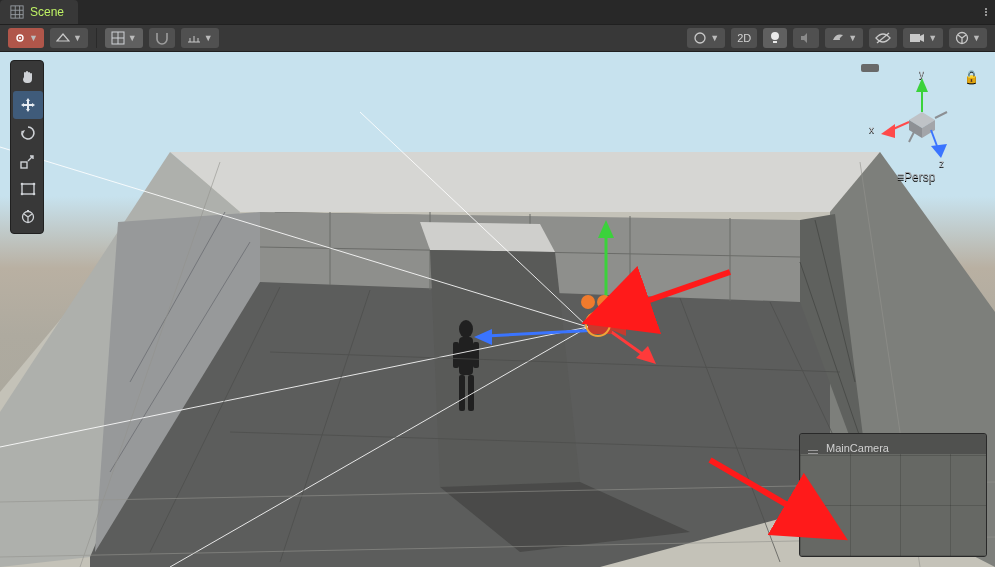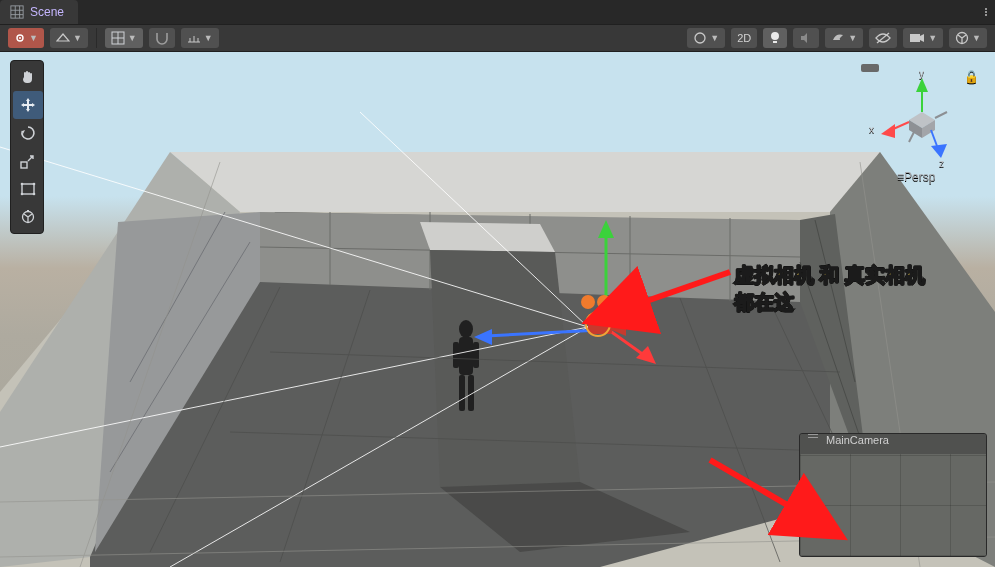--- a/index.html
+++ b/index.html
@@ -21,21 +21,21 @@
     display: flex;
     align-items: stretch;
     position: relative;
   }
   .tab {
     display: flex;
     align-items: center;
     gap: 6px;
     padding: 0 14px 0 10px;
     background: #383838;
-    color: #c4b5fd;
+    color: #bef264;
     border-top-left-radius: 4px;
     border-top-right-radius: 4px;
     font-size: 12px;
   }
   .tab-strip .kebab {
     position: absolute;
     right: 8px;
     top: 0;
     height: 24px;
     display: flex;
@@ -175,21 +175,21 @@
     height: 124px;
     background: #70726e;
     border: 1px solid #292929;
     border-radius: 3px;
     overflow: hidden;
   }
   .cam-preview .title-bar {
     height: 20px;
     background: rgba(55,55,55,.55);
     display: flex;
-    align-items: flex-start;
+    align-items: flex-end;
     padding: 0 8px;
     color: #d0d0d0;
     font-size: 11px;
     gap: 8px;
   }
   .drag-lines {
     display: flex;
     flex-direction: column;
     gap: 2px;
   }
@@ -548,24 +548,20 @@
   </div>
 
   <svg style="position:absolute; left:620px; top:190px; overflow:visible;" width="120" height="80">
     <defs>
       <marker id="ah1" markerWidth="12" markerHeight="12" refX="2" refY="6" orient="auto">
         <path d="M0,0 L12,6 L0,12 Z" fill="#ff1a1a"></path>
       </marker>
     </defs>
     <line x1="110" y1="30" x2="18" y2="62" stroke="#ff1a1a" stroke-width="6" marker-end="url(#ah1)"></line>
   </svg>
-  <div class="annot" style="left:734px; top:210px;">
-    <span>虚拟相机 和 真实相机</span><br>
-    <span>都在这</span>
-  </div>
 
   <svg style="position:absolute; left:700px; top:400px; overflow:visible;" width="130" height="80">
     <defs>
       <marker id="ah2" markerWidth="12" markerHeight="12" refX="2" refY="6" orient="auto">
         <path d="M0,0 L12,6 L0,12 Z" fill="#ff1a1a"></path>
       </marker>
     </defs>
     <line x1="10" y1="8" x2="96" y2="58" stroke="#ff1a1a" stroke-width="6" marker-end="url(#ah2)"></line>
   </svg>
 

